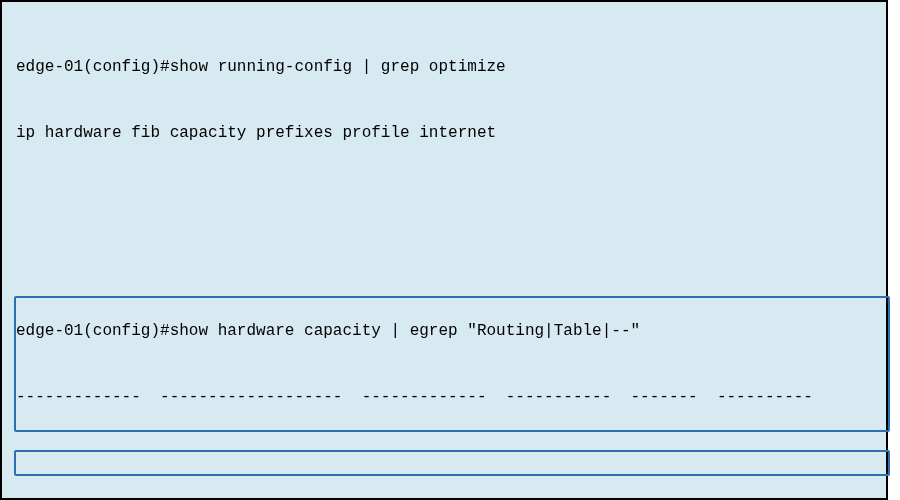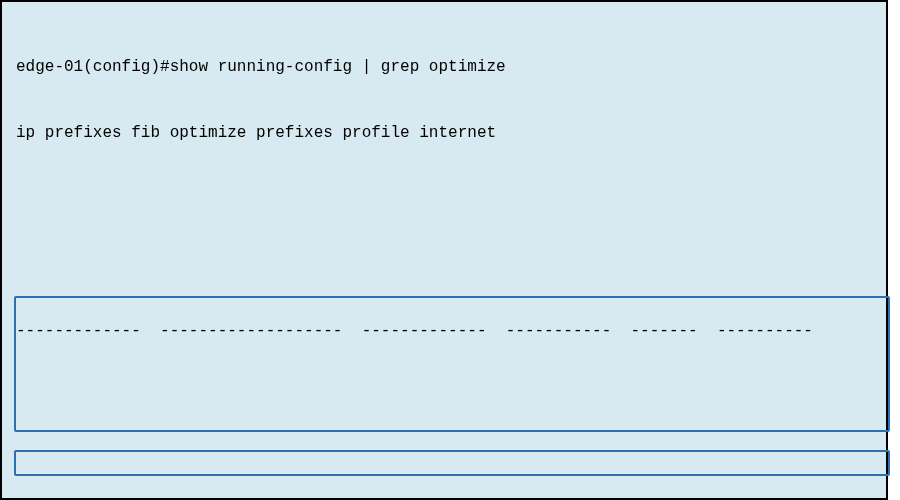--- a/index.html
+++ b/index.html
@@ -32,23 +32,24 @@
     background: transparent;
     pointer-events: none;
     border-radius: 2px;
   }
 </style>
 </head>
 <body>
 
 <div class="terminal">
   <div class="row">edge-01(config)#show running-config | grep optimize</div>
-  <div class="row">ip prefixes fib optimize prefixes profile internet</div>
+  <div class="row">ip hardware fib capacity prefixes profile internet</div>
   <div class="row"></div>
   <div class="row"></div>
+  <div class="row">edge-01(config)#show hardware capacity | egrep "Routing|Table|--"</div>
   <div class="row">-------------  -------------------  -------------  -----------  -------  ----------</div>
   
   
   
   
   
   
   
   
   

